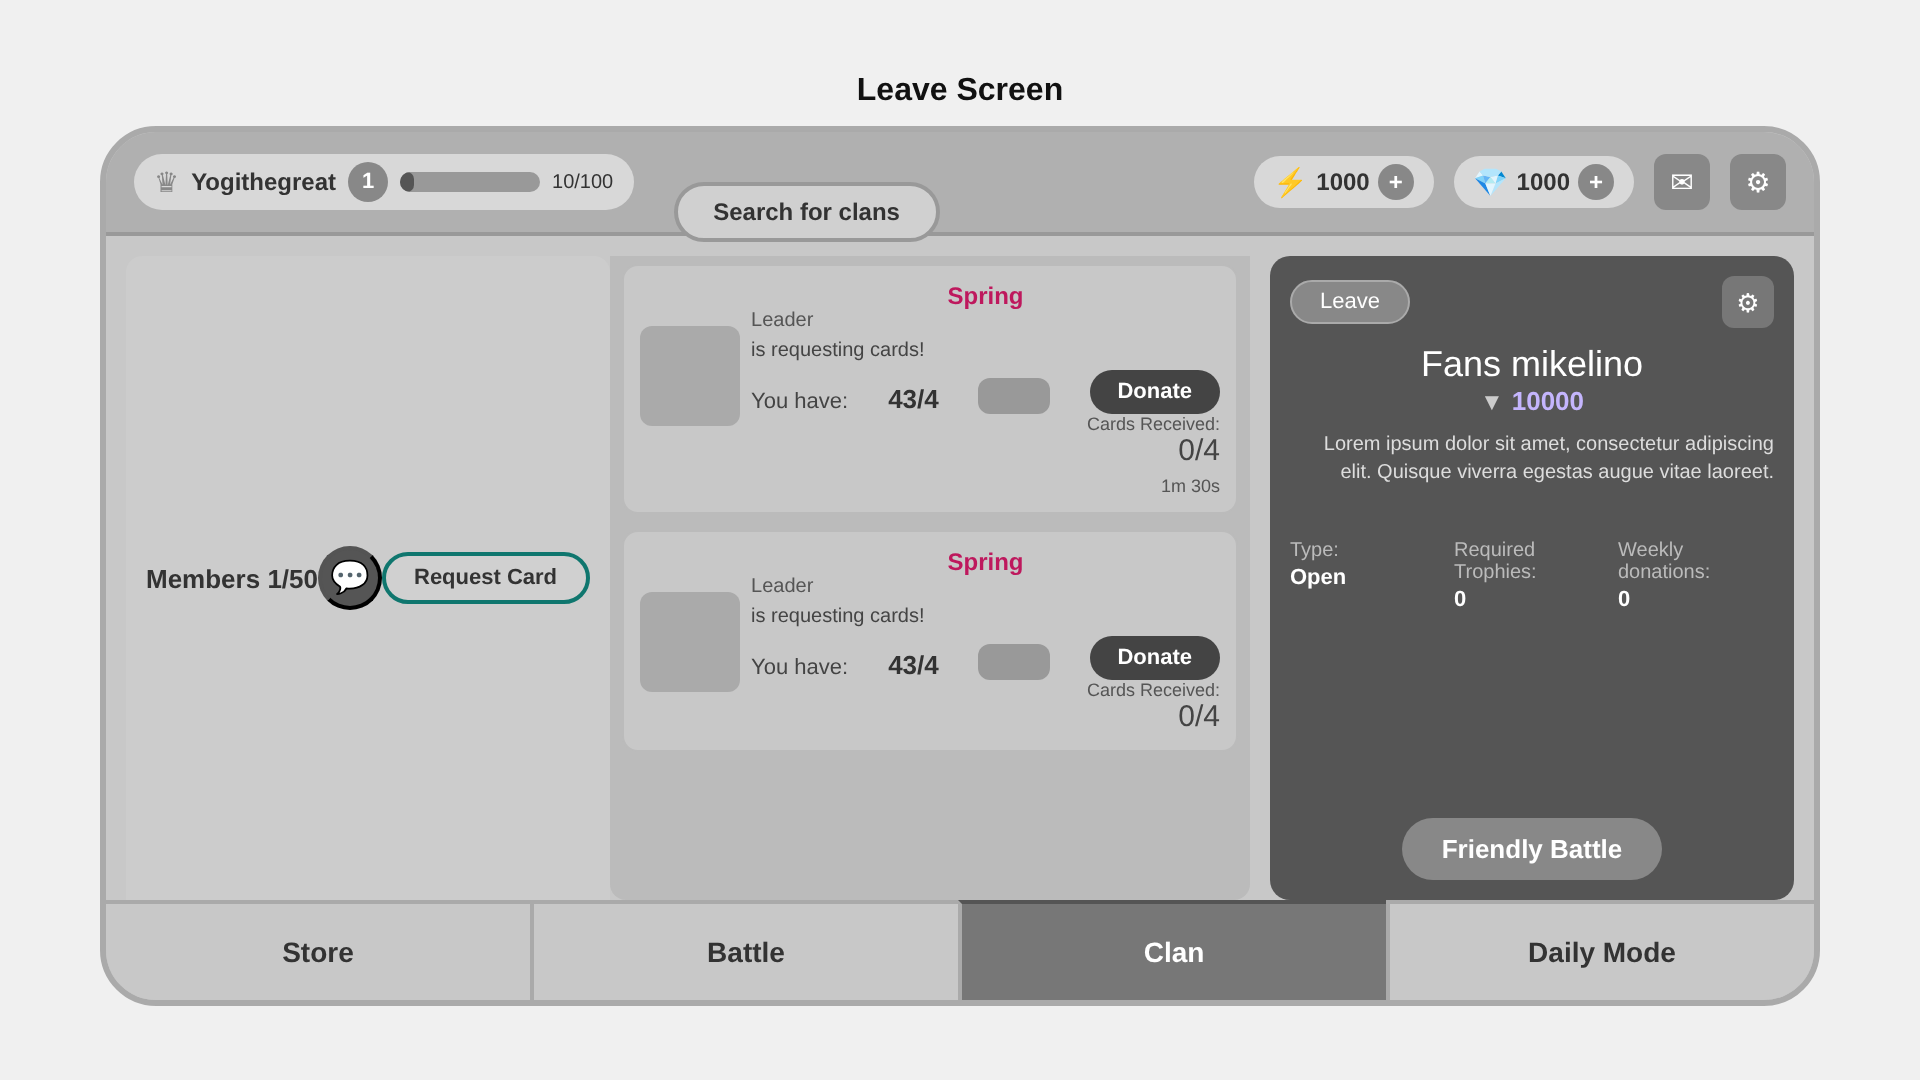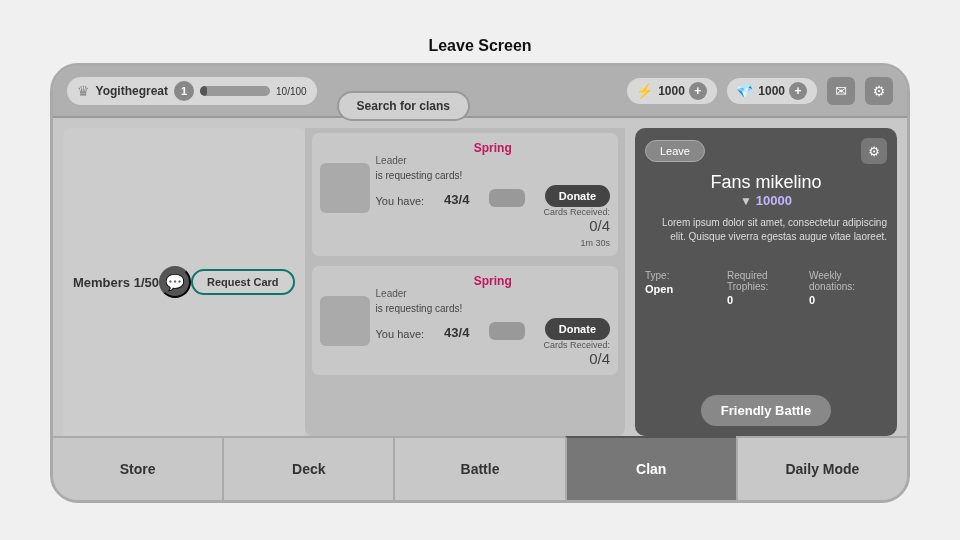--- a/index.html
+++ b/index.html
@@ -446,21 +446,21 @@
       font-size: 13px;
       font-weight: bold;
       color: white;
       cursor: pointer;
       align-self: center;
       margin-top: auto;
     }
 
     
     .bottom-nav {
-      height: 64px;
+      height: 50px;
       display: flex;
       align-items: stretch;
       background: #bbb;
     }
 
     .nav-item {
       flex: 1;
       display: flex;
       align-items: center;
       justify-content: center;
@@ -621,19 +621,18 @@
         </div>
       </div>
 
       <button class="friendly-battle-btn">Friendly Battle</button>
     </div>
 
   </div>
 
   <div class="bottom-nav">
     <div class="nav-item">Store</div>
-    <div class="nav-item">Deck</div>
     <div class="nav-item">Battle</div>
     <div class="nav-item active">Clan</div>
     <div class="nav-item">Daily Mode</div>
   </div>
 
 </div>
 
 </body></html>

